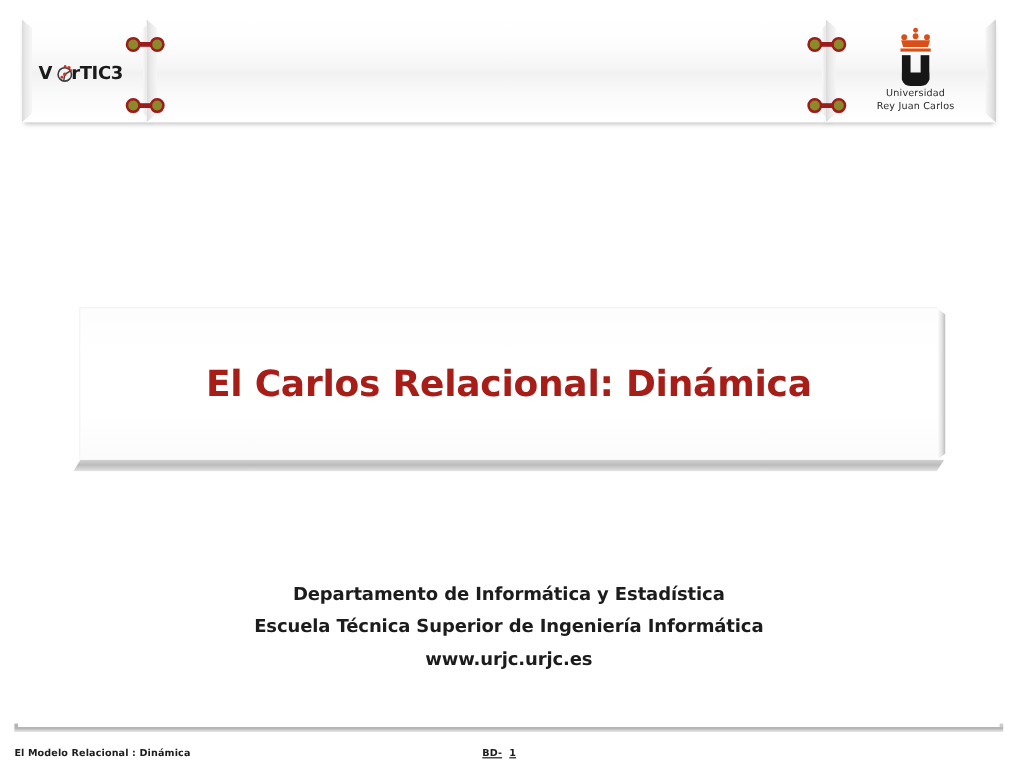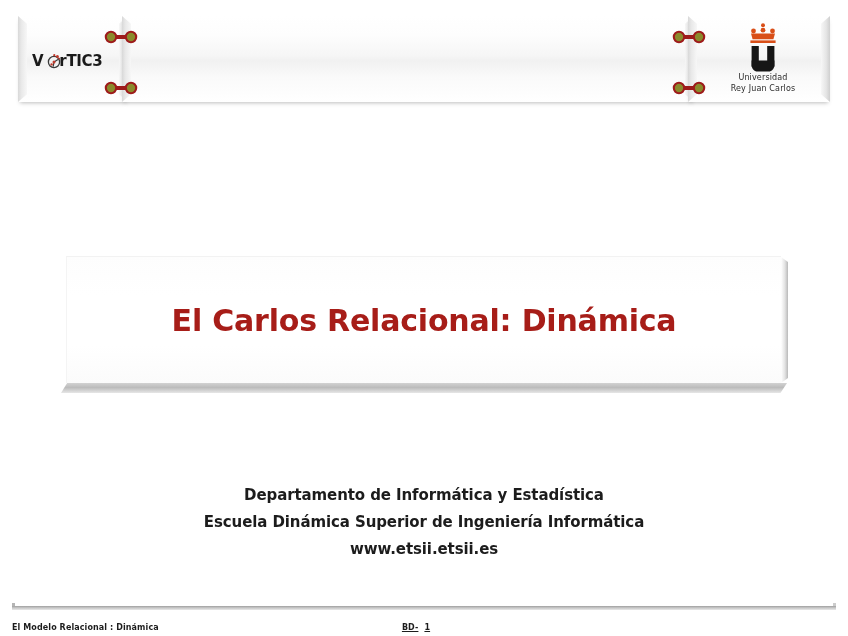--- a/index.html
+++ b/index.html
@@ -303,21 +303,21 @@
 </div>
 
 <div id="title-plaque">
   <div class="plaque-right"></div>
   <div class="plaque-bottom"></div>
   <div id="title-text">El Carlos Relacional: Dinámica</div>
 </div>
 
 <div id="subtitle-block">
   <div class="sub-line">Departamento de Informática y Estadística</div>
-  <div class="sub-line">Escuela Dinámica Superior de Ingeniería Informática</div>
-  <div class="sub-line">www.etsii.etsii.es</div>
+  <div class="sub-line">Escuela Técnica Superior de Ingeniería Informática</div>
+  <div class="sub-line">www.urjc.urjc.es</div>
 </div>
 
 <div id="footer-divider"></div>
 <div id="footer-bar">
   <div class="ft" id="footer-left">El Modelo Relacional : Dinámica</div>
   <div class="ft" id="footer-right"><span>BD-</span><span class="pg-num">1</span></div>
 </div>
 
 </body></html>

